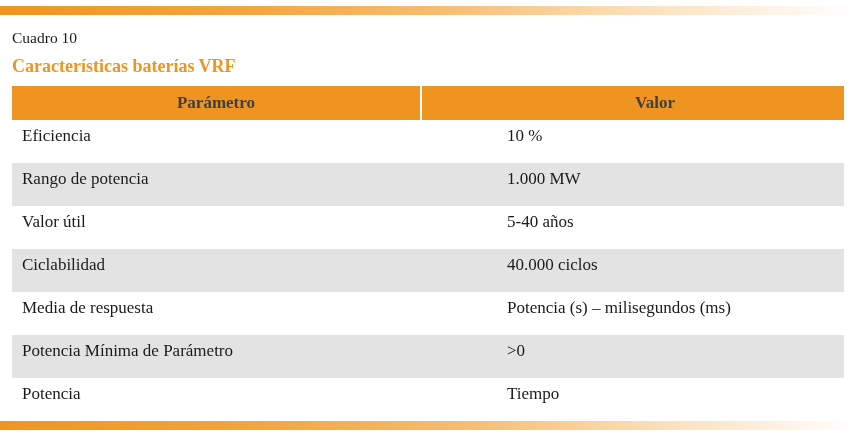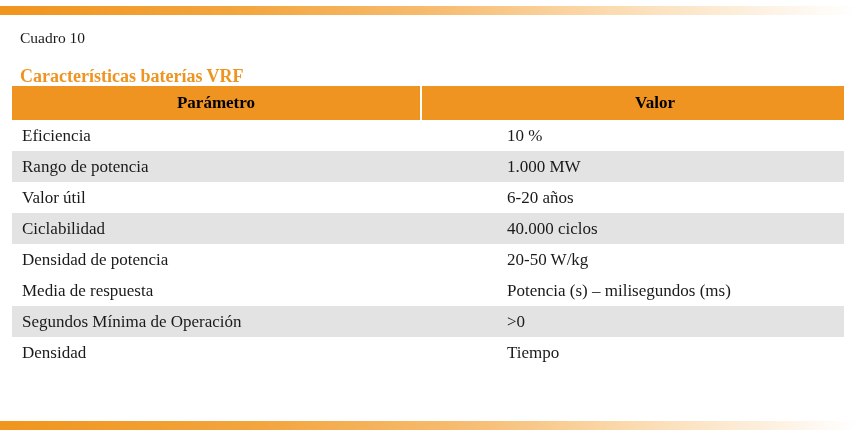--- a/index.html
+++ b/index.html
@@ -38,67 +38,67 @@
     position: absolute;
     left: 0;
     bottom: 8px;
     width: 856px;
     height: 9px;
     background: linear-gradient(to right, #f0951e 0%, #f3a53e 30%, #f7bd73 55%, #fbdcb2 75%, #fdf0e0 90%, #ffffff 100%);
   }
 
   .caption-block {
     position: absolute;
-    left: 20px;
+    left: 12px;
     top: 28px;
     width: 820px;
   }
   .caption-number {
     font-size: 15.5px;
     line-height: 20px;
     color: #1a1a1a;
   }
   .caption-title {
     font-size: 18px;
     line-height: 24px;
     font-weight: bold;
     color: #ef9420;
-    margin-top: 16px;
+    margin-top: 6px;
   }
 
   table.data-table {
     position: absolute;
     left: 12px;
     top: 86px;
     width: 832px;
     border-collapse: collapse;
     table-layout: fixed;
   }
   table.data-table col.c-param { width: 409px; }
   table.data-table col.c-value { width: 423px; }
 
   table.data-table thead th {
     background: #ef9420;
-    color: #000000;
+    color: #404040;
     font-size: 17px;
     font-weight: bold;
     text-align: center;
     padding: 5px 0 6px 0;
     height: 23px;
     border-right: 2px solid #ffffff;
   }
   table.data-table thead th:last-child {
     border-right: none;
     padding-left: 44px;
   }
 
   table.data-table tbody td {
     font-size: 17px;
     height: 31px;
-    padding: 0 0 0 10px;
+    padding: 0 0 12px 10px;
     vertical-align: middle;
     background: #ffffff;
   }
   table.data-table tbody td.value-cell {
     padding-left: 86px;
   }
   table.data-table tbody tr.shaded td {
     background: #e3e3e3;
   }
 </style>
@@ -129,40 +129,36 @@
         <tr>
           <td class="param-cell">Eficiencia</td>
           <td class="value-cell">10 %</td>
         </tr>
         <tr class="shaded">
           <td class="param-cell">Rango de potencia</td>
           <td class="value-cell">1.000 MW</td>
         </tr>
         <tr>
           <td class="param-cell">Valor útil</td>
-          <td class="value-cell">6-20 años</td>
+          <td class="value-cell">5-40 años</td>
         </tr>
         <tr class="shaded">
           <td class="param-cell">Ciclabilidad</td>
           <td class="value-cell">40.000 ciclos</td>
         </tr>
         <tr>
-          <td class="param-cell">Densidad de potencia</td>
-          <td class="value-cell">20-50 W/kg</td>
-        </tr>
-        <tr>
           <td class="param-cell">Media de respuesta</td>
           <td class="value-cell">Potencia (s) – milisegundos (ms)</td>
         </tr>
         <tr class="shaded">
-          <td class="param-cell">Segundos Mínima de Operación</td>
+          <td class="param-cell">Potencia Mínima de Parámetro</td>
           <td class="value-cell">&gt;0</td>
         </tr>
         <tr>
-          <td class="param-cell">Densidad</td>
+          <td class="param-cell">Potencia</td>
           <td class="value-cell">Tiempo</td>
         </tr>
       </tbody>
   </table>
 
   <div class="bottom-rule"></div>
 
 </div>
 
 </body></html>

